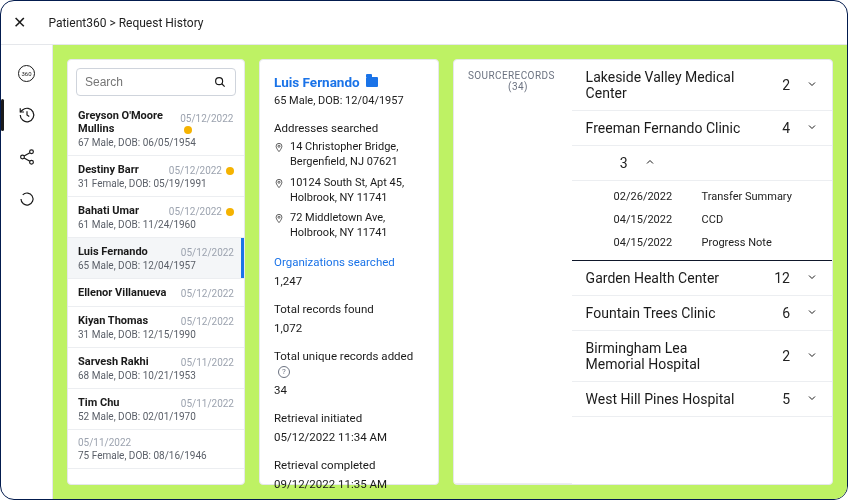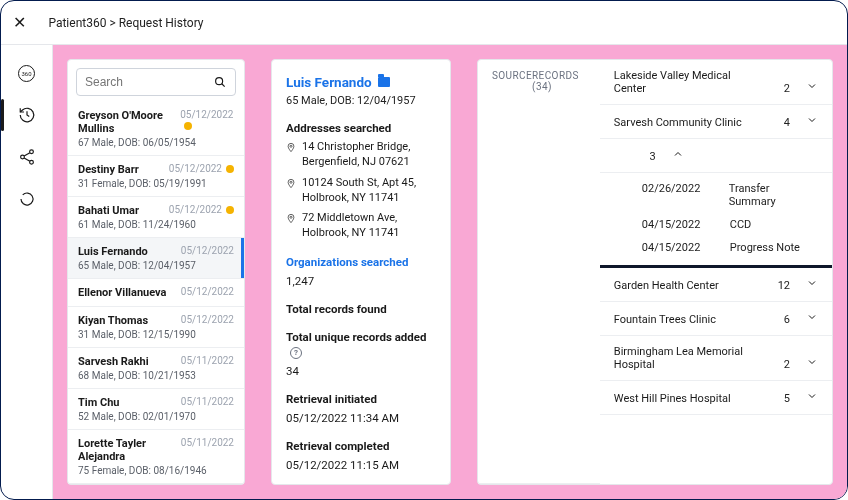--- a/index.html
+++ b/index.html
@@ -7,58 +7,58 @@
 .frame{width:848px;height:500px;border:1px solid #031b4e;border-radius:14px;display:flex;flex-direction:column;overflow:hidden}
 .header{height:44px;border-bottom:1px solid #e5e7eb;display:flex;align-items:center;padding:0 12px;gap:22px}
 .close-x{font-size:16px;color:#1a1a1a;cursor:pointer}
 .breadcrumb{font-size:12px;color:#222}
 .body{flex:1;display:flex;overflow:hidden}
 .rail{width:52px;border-right:1px solid #e5e7eb;display:flex;flex-direction:column;align-items:center;padding-top:16px;gap:18px}
 .rail-item{width:24px;height:24px;display:flex;align-items:center;justify-content:center;color:#1a1a1a;position:relative}
 .rail-item.active::before{content:"";position:absolute;left:-14px;top:-4px;bottom:-4px;width:3px;background:#1a1a1a;border-radius:2px}
 .rail svg{width:18px;height:18px;stroke:#1a1a1a;fill:none;stroke-width:1.6}
 .circ360{width:17px;height:17px;border:1.5px solid #1a1a1a;border-radius:50%;font-size:6px;display:flex;align-items:center;justify-content:center}
-.content{flex:1;padding:14px 14px 14px 14px;display:flex;gap:26px;overflow:hidden;background:#f9a8d4}
+.content{flex:1;padding:14px 14px 14px 14px;display:flex;gap:14px;overflow:hidden;background:#bef264}
 .card{background:#fff;border:1px solid #e5e7eb;border-radius:4px}
 .left-col{width:178px;display:flex;flex-direction:column}
 .search{margin:8px 8px 6px 8px;border:1px solid #cfd4dc;border-radius:4px;height:28px;display:flex;align-items:center;padding:0 8px;justify-content:space-between}
 .search input{border:none;outline:none;font-size:12px;width:120px;color:#6b7280}
 .search svg{width:14px;height:14px;stroke:#1a1a1a;fill:none;stroke-width:2}
 .plist{overflow-y:auto;flex:1;position:relative}
 .plist::-webkit-scrollbar{width:6px}
 .plist::-webkit-scrollbar-thumb{background:#c7cbd1;border-radius:3px}
 .pitem{padding:7px 10px;border-bottom:1px solid #eceef1;position:relative}
-.pitem .row1{display:flex;justify-content:space-between;align-items:flex-start}
+.pitem .row1{display:flex;justify-content:space-between;align-items:flex-end}
 .pitem .nm{font-weight:700;font-size:11px;color:#1a1a1a}
 .pitem .dt{font-size:10px;color:#9ca3af}
 .pitem .sub{font-size:10px;color:#5a5f68;margin-top:2px}
 .pitem.selected{background:#f4f6f8}
 .pitem.selected::after{content:"";position:absolute;right:0;top:0;bottom:0;width:3px;background:#1a73e8}
 .dot{width:8px;height:8px;border-radius:50%;background:#f5b301;display:inline-block;margin-left:4px;vertical-align:middle}
 .mid-col{width:180px;padding:14px 14px}
 .mid-col h2{color:#1a73e8;font-size:13.5px;font-weight:700;display:flex;align-items:center;gap:6px}
 .folder{width:12px;height:10px;background:#1a73e8;border-radius:1px;position:relative}
 .folder::before{content:"";position:absolute;top:-3px;left:0;width:6px;height:3px;background:#1a73e8;border-radius:1px 1px 0 0}
 .mid-col .demo{font-size:11px;color:#222;margin-top:4px}
 .mid-col .sec{margin-top:14px}
-.mid-col .sec-title{font-weight:700;font-size:11.5px;margin-bottom:5px}
+.mid-col .sec-title{font-weight:400;font-size:11.5px;margin-bottom:5px}
 .mid-col .sec-title.link{color:#1a73e8}
 .addr{display:flex;gap:6px;margin-bottom:6px;font-size:11px;line-height:1.35}
 .pin{flex-shrink:0;margin-top:1px}
 .pin svg{width:10px;height:13px;stroke:#1a1a1a;fill:none;stroke-width:1.6}
 .val{font-size:11.5px}
 .hint{display:inline-flex;width:12px;height:12px;border:1px solid #6b7280;border-radius:50%;font-size:8px;align-items:center;justify-content:center;color:#6b7280;margin-left:4px}
 .right-col{flex:1;display:flex;flex-direction:row;min-width:0}
 .rhdr{display:flex;justify-content:space-between;padding:10px 14px;border-bottom:1px solid #eceef1;font-size:10px;letter-spacing:.4px;color:#6b7280}
-.srow{padding:9px 14px;border-bottom:1px solid #eceef1;display:flex;align-items:flex-end;font-size:11px}
+.srow{padding:9px 14px;border-bottom:1px solid #eceef1;display:flex;align-items:center;font-size:14px}
 .srow .sname{flex:1}
 .srow .sct{width:42px;text-align:right;color:#222}
 .srow .chev{width:28px;text-align:right}
 .chev svg{width:12px;height:12px;stroke:#1a1a1a;fill:none;stroke-width:2}
-.exp{padding:4px 0 6px 0;border-bottom:3px solid #0f172a}
+.exp{padding:4px 0 6px 0;border-bottom:1px solid #0f172a}
 .erow{display:flex;padding:5px 14px 5px 42px;font-size:11px}
 .erow .edate{width:88px;color:#222}
 .erow .etype{color:#222}
 </style>
 </head>
 <body>
 
 <div class="frame">
   <div class="header">
     <div class="close-x">✕</div>
@@ -153,21 +153,20 @@
             </div>
             <div class="pitem">
               <div class="row1">
                 <span class="nm">Tim Chu</span>
                 <span class="dt">05/11/2022</span>
               </div>
               <div class="sub">52 Male, DOB: 02/01/1970</div>
             </div>
             <div class="pitem">
               <div class="row1">
-                <span class="nm">Lorette Tayler Alejandra</span>
                 <span class="dt">05/11/2022</span>
               </div>
               <div class="sub">75 Female, DOB: 08/16/1946</div>
             </div>
           </div>
       </div>
 
       <div class="card mid-col">
         <h2>
             <span>Luis Fernando</span>
@@ -201,50 +200,51 @@
               </div>
             </div>
         </div>
 
         <div class="sec">
           <div class="sec-title link">Organizations searched</div>
           <div class="val">1,247</div>
         </div>
         <div class="sec">
           <div class="sec-title">Total records found</div>
+          <div class="val">1,072</div>
         </div>
         <div class="sec">
           <div class="sec-title"><span>Total unique records added</span><span class="hint">?</span></div>
           <div class="val">34</div>
         </div>
         <div class="sec">
           <div class="sec-title">Retrieval initiated</div>
           <div class="val">05/12/2022 11:34 AM</div>
         </div>
         <div class="sec">
           <div class="sec-title">Retrieval completed</div>
-          <div class="val">05/12/2022 11:15 AM</div>
+          <div class="val">09/12/2022 11:35 AM</div>
         </div>
       </div>
 
       <div class="card right-col">
         <div class="rhdr">
           <span>SOURCE</span>
           <span>RECORDS (34)</span>
         </div>
         <div id="sources">
             <div class="srow">
               <span class="sname">Lakeside Valley Medical Center</span>
               <span class="sct">2</span>
               <span class="chev"><svg viewBox="0 0 24 24">
                   <polyline points="6 9 12 15 18 9"></polyline>
                 </svg></span>
             </div>
             <div class="srow">
-              <span class="sname">Sarvesh Community Clinic</span>
+              <span class="sname">Freeman Fernando Clinic</span>
               <span class="sct">4</span>
               <span class="chev"><svg viewBox="0 0 24 24">
                   <polyline points="6 9 12 15 18 9"></polyline>
                 </svg></span>
             </div>
             <div class="srow">
               <span class="sct">3</span>
               <span class="chev"><svg viewBox="0 0 24 24">
                   <polyline points="6 15 12 9 18 15"></polyline>
                 </svg></span>

